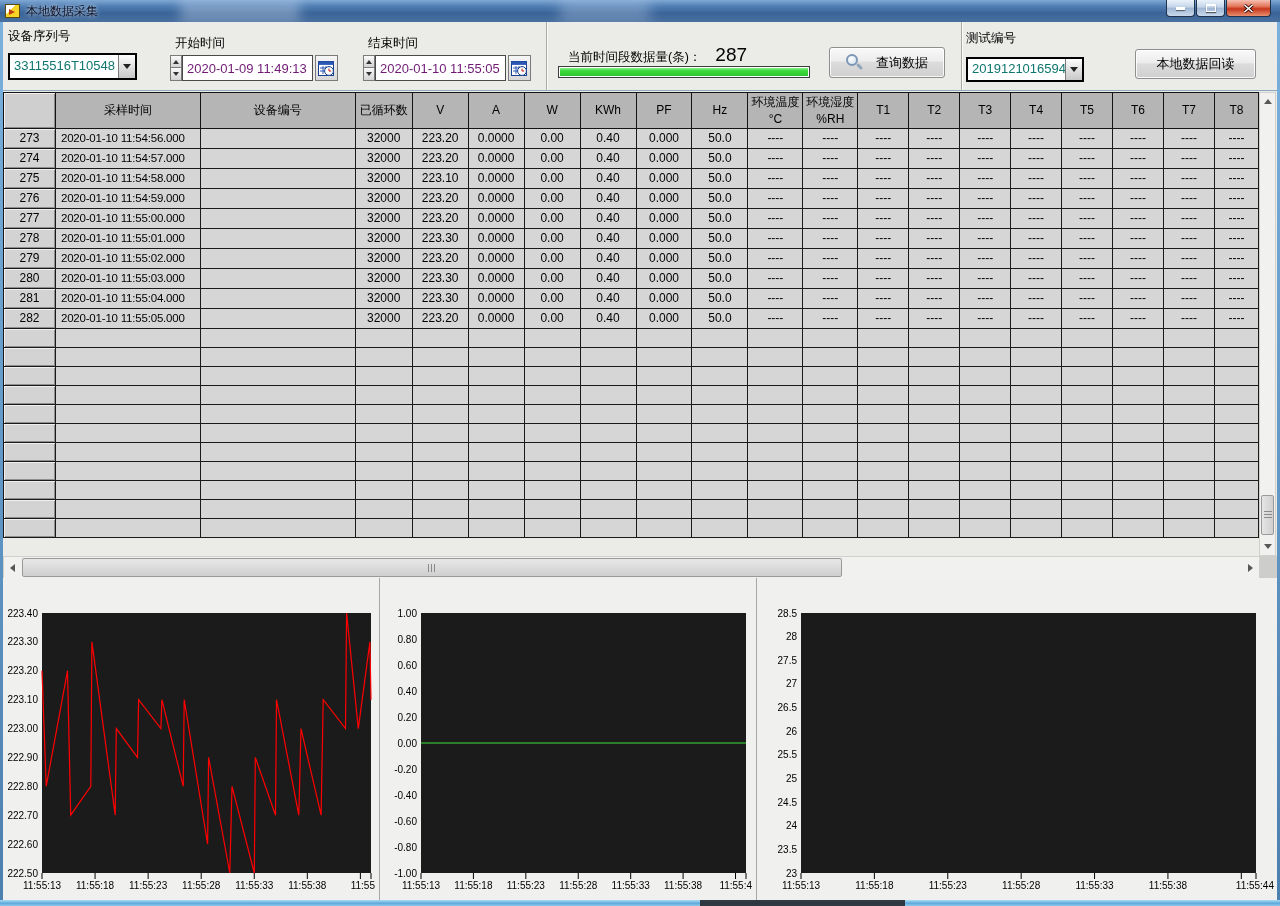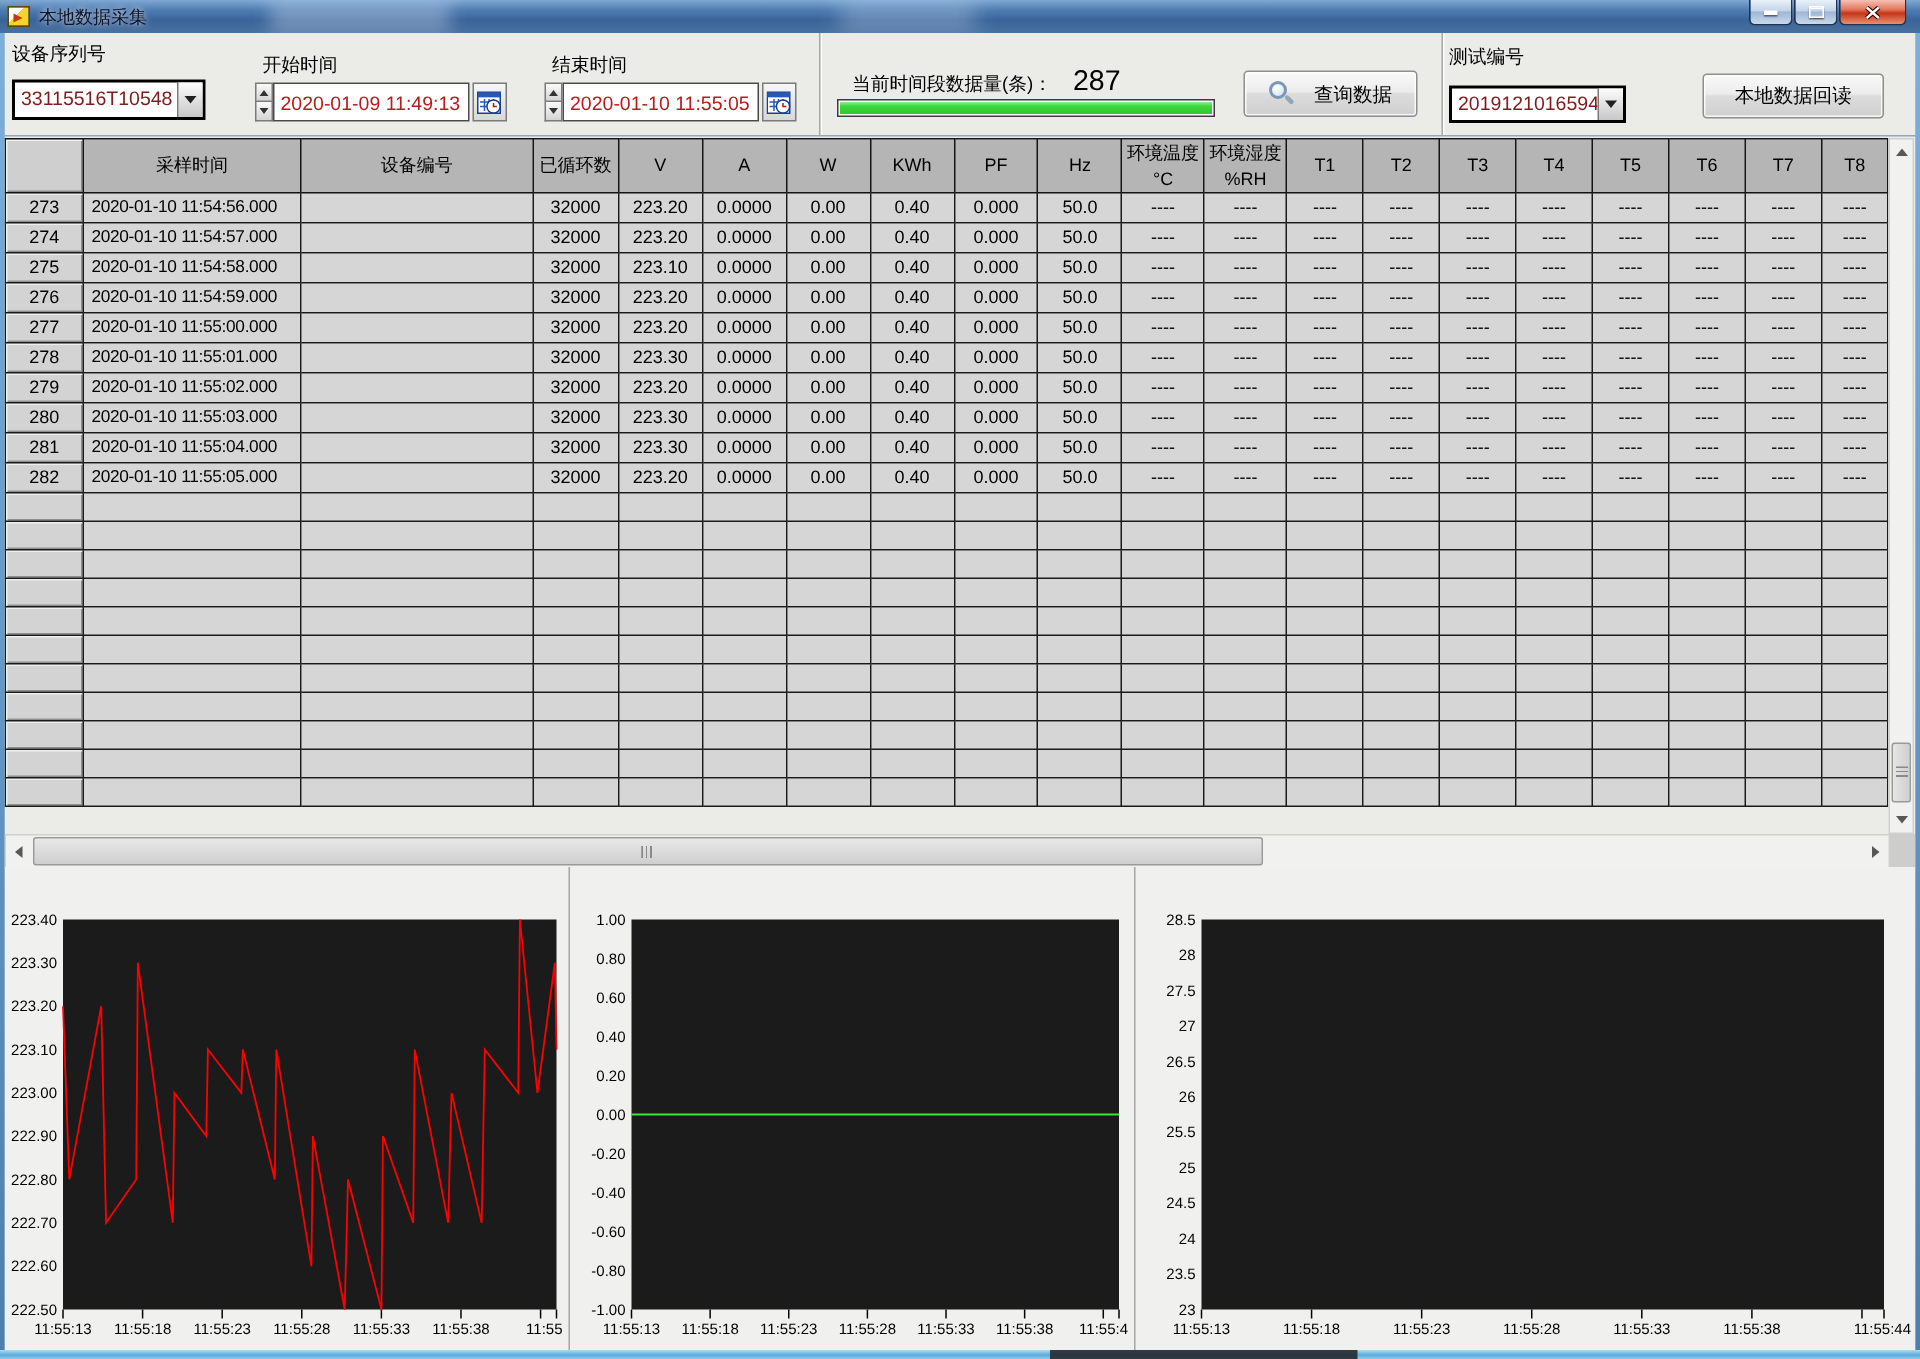--- a/index.html
+++ b/index.html
@@ -40,34 +40,34 @@
   .bottom-border .dark { position:absolute; left:700px; width:205px; top:0; bottom:0; background:rgba(35,38,42,.88); }
 
   .content { position:absolute; top:22px; left:3px; right:3px; bottom:6px; background:#ebebe8; }
 
   
   .toolbar { position:absolute; top:0; left:0; right:0; height:68px; background:#ebebe8; }
   .tb-label { position:absolute; font-size:12.5px; color:#000; white-space:nowrap; }
   .vdiv { position:absolute; top:0; bottom:0; width:1px; background:#a8a8a4; box-shadow:1px 0 0 #fcfcfa; }
 
   .combo { position:absolute; display:flex; border:2px solid #000; background:#fff; }
-  .combo-text { flex:1; font-size:13px; color:#7f1d1d; padding:3px 0 0 4px; white-space:nowrap; overflow:hidden; }
+  .combo-text { flex:1; font-size:13px; color:#0f766e; padding:3px 0 0 4px; white-space:nowrap; overflow:hidden; }
   .combo-arrow { width:17px; border-left:1px solid #7a7a7a;
     background:linear-gradient(180deg,#fdfdfd,#dcdcdc 60%,#c8c8c8); display:flex; align-items:center; justify-content:center; }
   .tri-down { width:0; height:0; border-left:4px solid transparent; border-right:4px solid transparent; border-top:5px solid #222; }
   .tri-up-s { width:0; height:0; border-left:3px solid transparent; border-right:3px solid transparent; border-bottom:4px solid #333; }
   .tri-down-s { width:0; height:0; border-left:3px solid transparent; border-right:3px solid transparent; border-top:4px solid #333; }
 
   .spinner { position:absolute; width:12px; display:flex; flex-direction:column; }
   .spin-btn { height:13px; border:1px solid #7a7a7a; background:linear-gradient(180deg,#fafafa,#d4d4d4);
     display:flex; align-items:center; justify-content:center; }
   .spin-btn + .spin-btn { border-top:none; }
 
   .time-field { position:absolute; height:26px; border:1px solid #4a4a4a; background:#fff;
-    font-size:13px; color:#b91c1c; display:flex; align-items:center; padding-left:4px; white-space:nowrap; }
+    font-size:13px; color:#701a75; display:flex; align-items:center; padding-left:4px; white-space:nowrap; }
   .cal-btn { position:absolute; width:23px; height:26px; border:1px solid #7a7a7a;
     background:linear-gradient(180deg,#f6f6f6,#d8d8d8); display:flex; align-items:center; justify-content:center; }
 
   .count-row { position:absolute; display:flex; align-items:baseline; }
   .count-label { font-size:12.5px; }
   .count-value { font-size:19px; margin-left:14px; }
   .progress { position:absolute; height:12px; border:1px solid #3c3c3c; background:#fff; }
   .progress .fill { position:absolute; inset:1px; background:linear-gradient(180deg,#8df08d 0%,#3cd83c 35%,#2fc62f 100%); }
 
   .btn7 { position:absolute; border:1px solid #8e8e8e; border-radius:3px;

